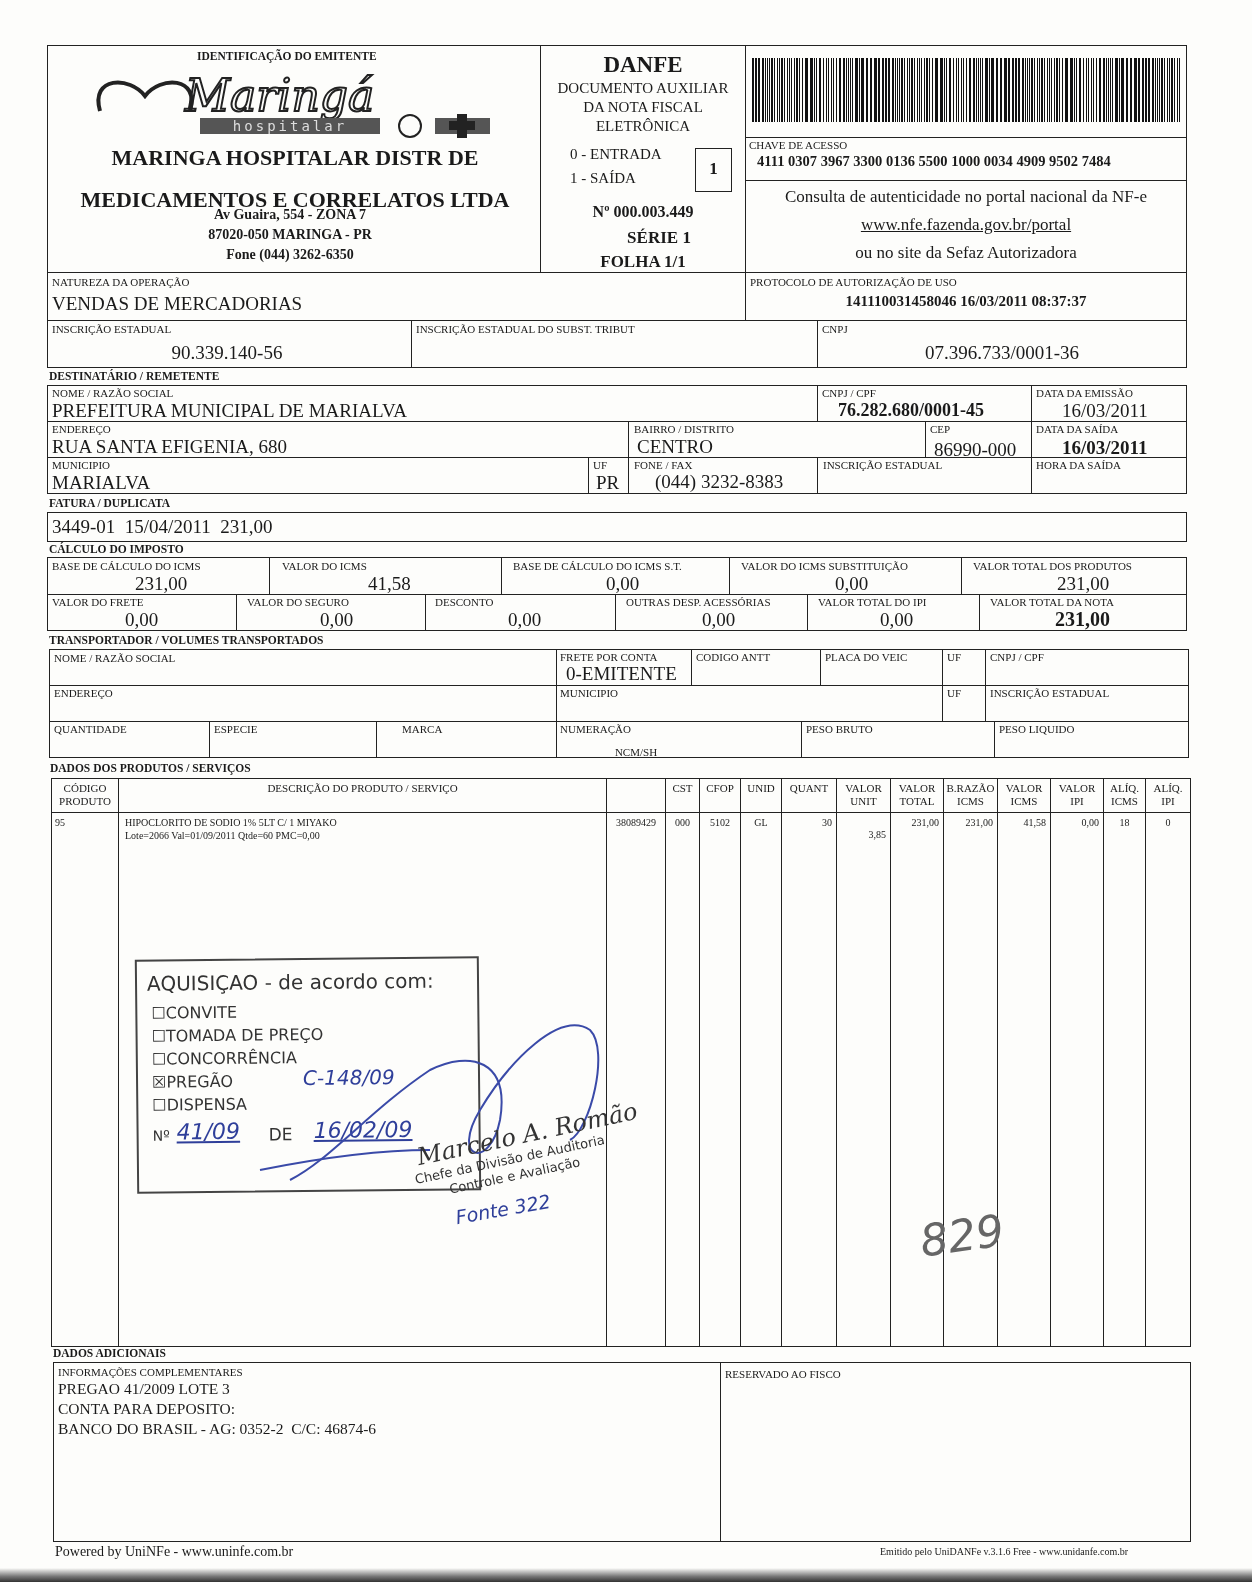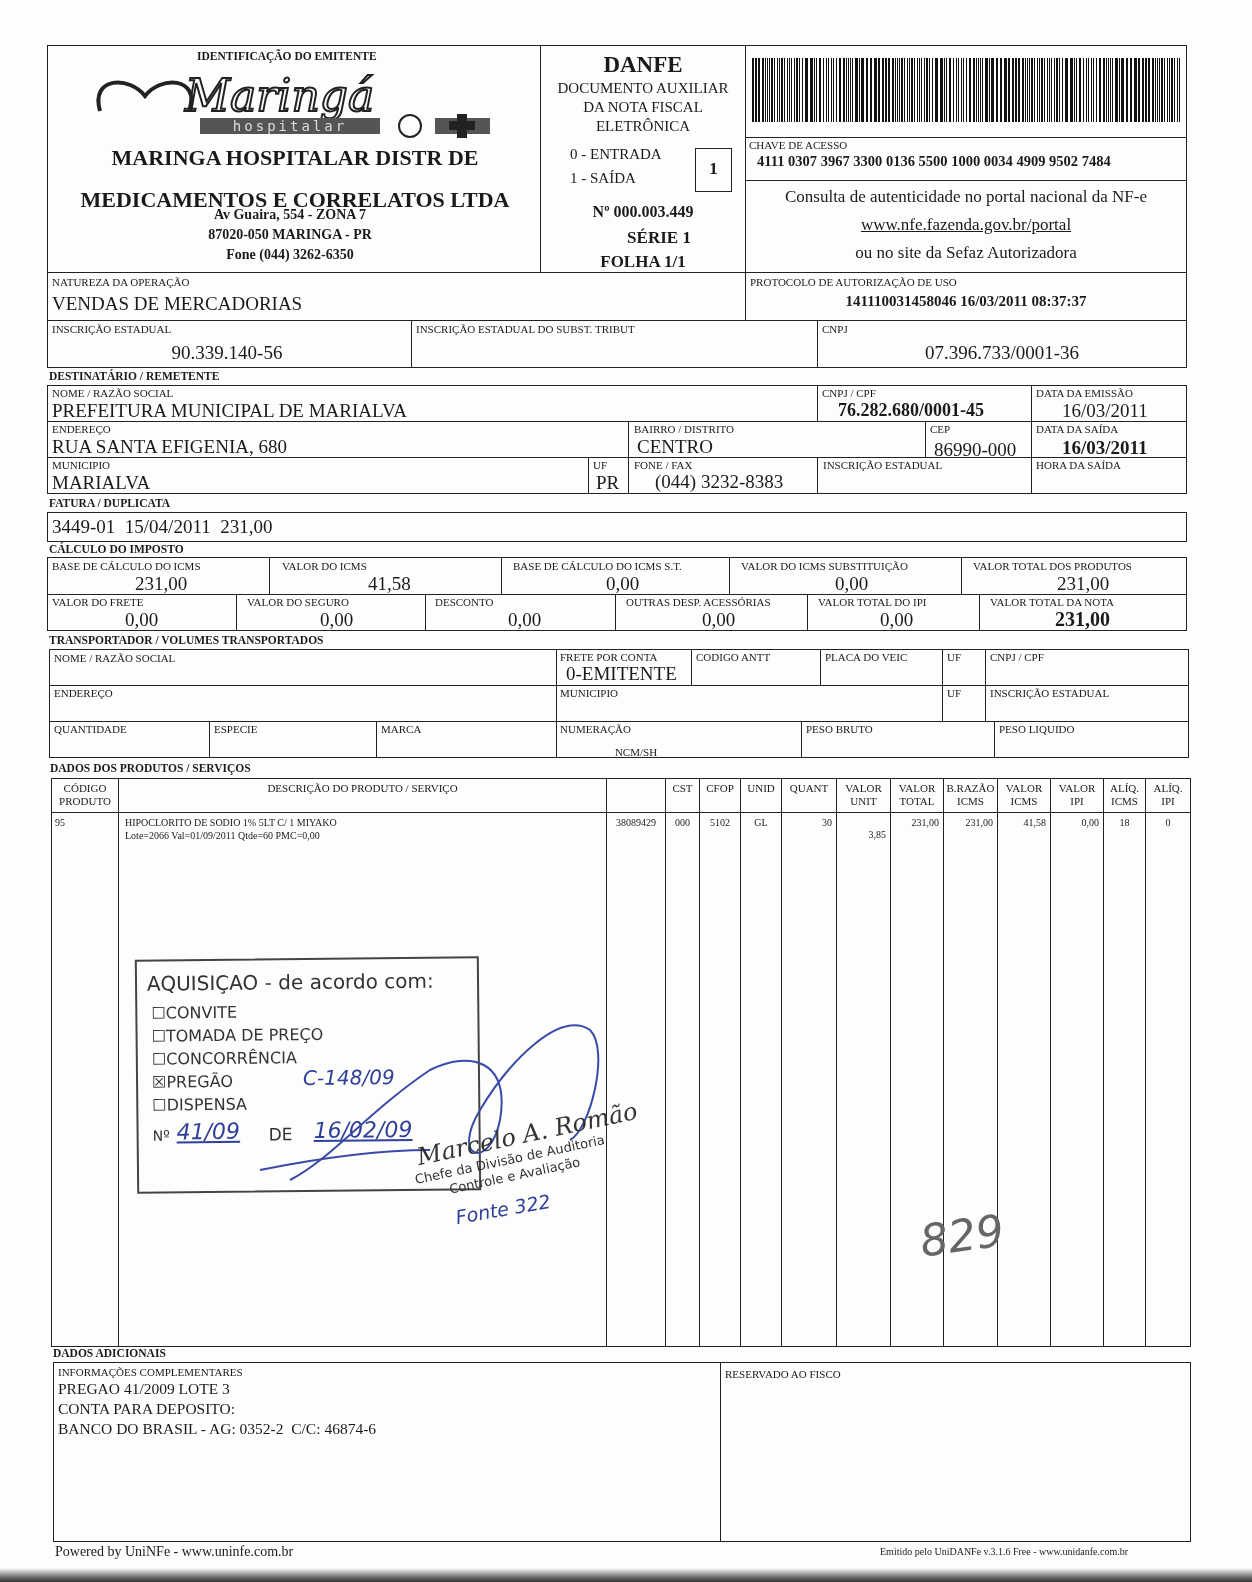--- a/index.html
+++ b/index.html
@@ -331,21 +331,21 @@
 <div class="lbl" style="left:696px;top:652px;">CODIGO ANTT</div>
 <div class="lbl" style="left:825px;top:652px;">PLACA DO VEIC</div>
 <div class="lbl" style="left:947px;top:652px;">UF</div>
 <div class="lbl" style="left:990px;top:652px;">CNPJ / CPF</div>
 <div class="lbl" style="left:54px;top:688px;">ENDEREÇO</div>
 <div class="lbl" style="left:560px;top:688px;">MUNICIPIO</div>
 <div class="lbl" style="left:947px;top:688px;">UF</div>
 <div class="lbl" style="left:990px;top:688px;">INSCRIÇÃO ESTADUAL</div>
 <div class="lbl" style="left:54px;top:724px;">QUANTIDADE</div>
 <div class="lbl" style="left:214px;top:724px;">ESPECIE</div>
-<div class="lbl" style="left:381px;top:724px;">MARCA</div>
+<div class="lbl" style="left:402px;top:724px;">MARCA</div>
 <div class="lbl" style="left:560px;top:724px;">NUMERAÇÃO</div>
 <div class="lbl" style="left:806px;top:724px;">PESO BRUTO</div>
 <div class="lbl" style="left:999px;top:724px;">PESO LIQUIDO</div>
 
 <div class="sec" style="left:50px;top:762px;">DADOS DOS PRODUTOS / SERVIÇOS</div>
 <div class="box" style="left:51px;top:778px;width:1140px;height:569px;"></div>
 <div class="hl" style="left:51px;top:812px;width:1140px;"></div>
 <div id="prod-cols">
     <div class="vl" style="left: 118px; top: 778px; height: 569px;"></div>
     <div class="vl" style="left: 606px; top: 778px; height: 569px;"></div>

